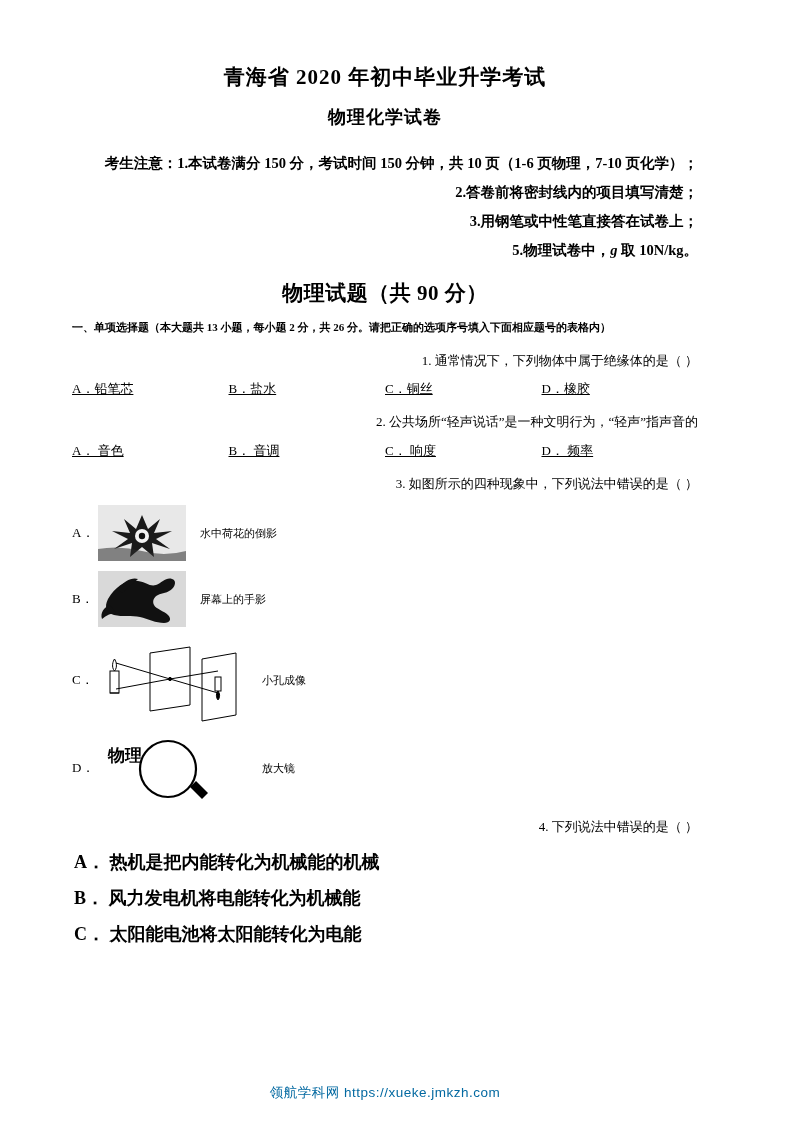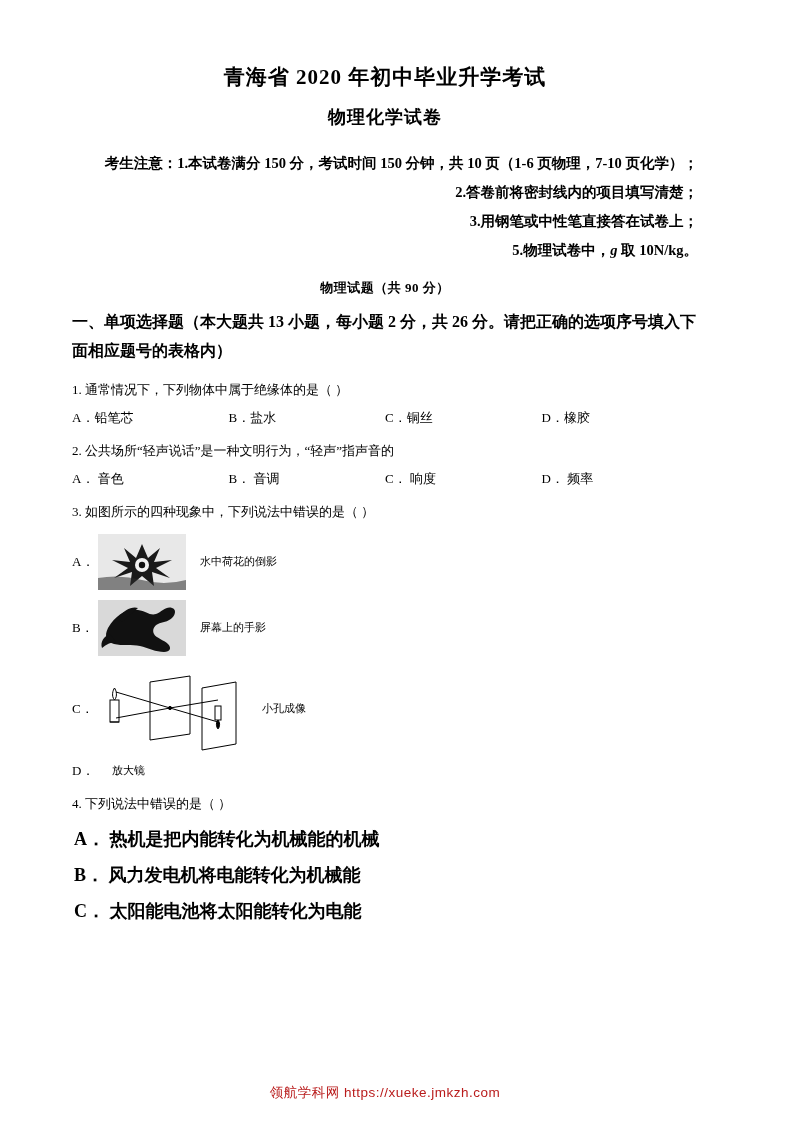--- a/index.html
+++ b/index.html
@@ -46,43 +46,45 @@
     text-align: right;
   }
   .notice div {
     white-space: nowrap;
   }
   .ital {
     font-style: italic;
   }
   .section-title {
     text-align: center;
-    font-size: 13px;
+    font-size: 21px;
     font-weight: bold;
     margin-top: 14px;
     letter-spacing: 0.5px;
   }
   .big-q {
-    font-size: 16px;
+    font-size: 11px;
     font-weight: bold;
     line-height: 1.85;
     margin-top: 10px;
   }
   .q {
     font-size: 13px;
     line-height: 1.8;
     margin-top: 12px;
+    text-align: right;
   }
   .q-num {
     display: inline-block;
   }
   .opts {
     display: flex;
     font-size: 13px;
     margin-top: 8px;
+    text-decoration: underline;
   }
   .opts .opt {
     width: 25%;
     box-sizing: border-box;
   }
   .opt-list {
     margin-top: 6px;
   }
   .opt-row {
     font-size: 18px;
@@ -107,21 +109,21 @@
     font-size: 11px;
     margin-left: 14px;
   }
   .watermark {
     position: absolute;
     left: 0;
     right: 0;
     bottom: 20px;
     text-align: center;
     font-size: 13.5px;
-    color: #b91c1c;
+    color: #0369a1;
     font-family: "Liberation Sans", sans-serif;
     letter-spacing: 0.5px;
   }
   .lotus-img, .hand-img, .pinhole-img, .lens-img {
     display: block;
   }
 </style>
 </head>
 <body>
 
@@ -222,20 +224,27 @@
           <rect x="117" y="40" width="6" height="14" fill="#fff"></rect>
           <path d="M120 54 C117 58 119 62 120 63 C121 62 123 58 120 54 Z" fill="#000"></path>
         </g>
       </svg>
     </div>
     <div class="fig-caption">小孔成像</div>
   </div>
 
   <div class="fig-row">
     <div class="fig-label">D．</div>
+    <div class="fig-box">
+      <svg class="lens-img" width="150" height="70" viewBox="0 0 150 70">
+        <text x="10" y="28" font-family="DejaVu Serif, serif" font-size="17" font-weight="bold" fill="#000">物理</text>
+        <circle cx="70" cy="36" r="28" stroke="#000" stroke-width="2.2" fill="none"></circle>
+        <path d="M92 54 L104 66 L110 60 L98 48 Z" fill="#000"></path>
+      </svg>
+    </div>
     <div class="fig-caption">放大镜</div>
   </div>
 
   <div class="q">
     <span class="q-num">4.</span>
     <span>下列说法中错误的是（      ）</span>
   </div>
   <div class="opt-list">
     <div class="opt-row">A． 热机是把内能转化为机械能的机械</div>
     <div class="opt-row">B． 风力发电机将电能转化为机械能</div>

